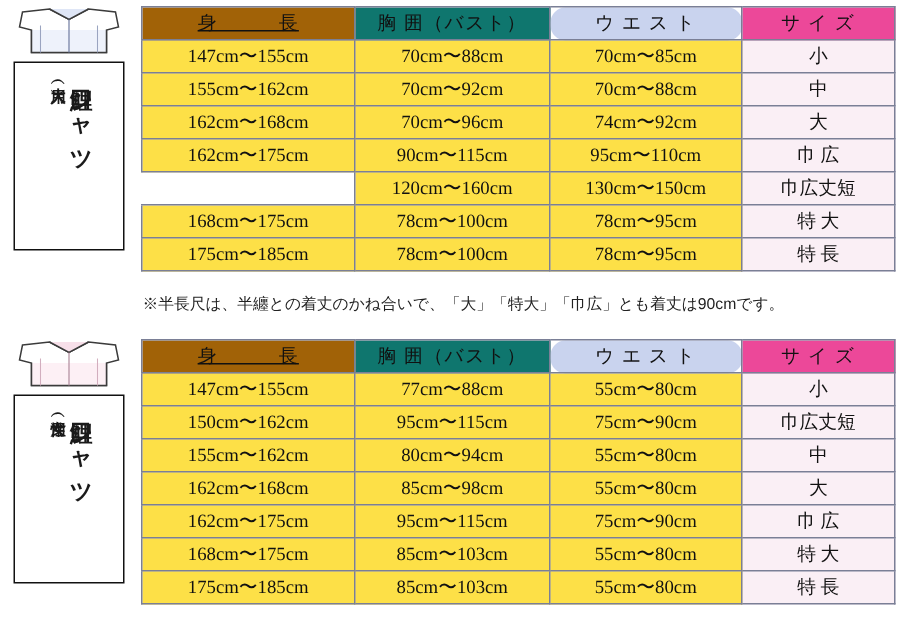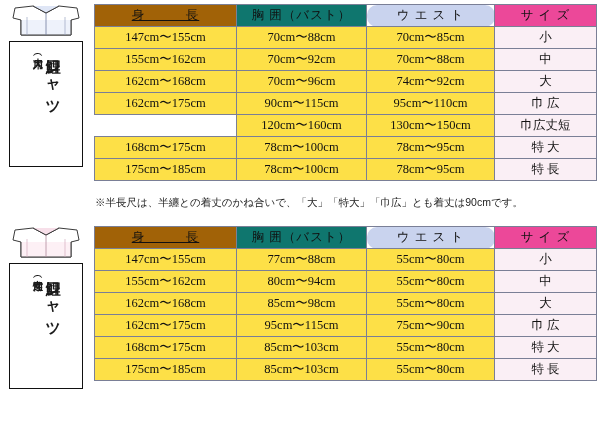--- a/index.html
+++ b/index.html
@@ -212,20 +212,26 @@
       </tr>
     </thead>
     <tbody>
       <tr>
         <td class="cell">147cm〜155cm</td>
         <td class="cell">77cm〜88cm</td>
         <td class="cell">55cm〜80cm</td>
         <td class="sizecell">小</td>
       </tr>
       <tr>
+        <td class="cell">150cm〜162cm</td>
+        <td class="cell">95cm〜115cm</td>
+        <td class="cell">75cm〜90cm</td>
+        <td class="sizecell">巾広丈短</td>
+      </tr>
+      <tr>
         <td class="cell">155cm〜162cm</td>
         <td class="cell">80cm〜94cm</td>
         <td class="cell">55cm〜80cm</td>
         <td class="sizecell">中</td>
       </tr>
       <tr>
         <td class="cell">162cm〜168cm</td>
         <td class="cell">85cm〜98cm</td>
         <td class="cell">55cm〜80cm</td>
         <td class="sizecell">大</td>

